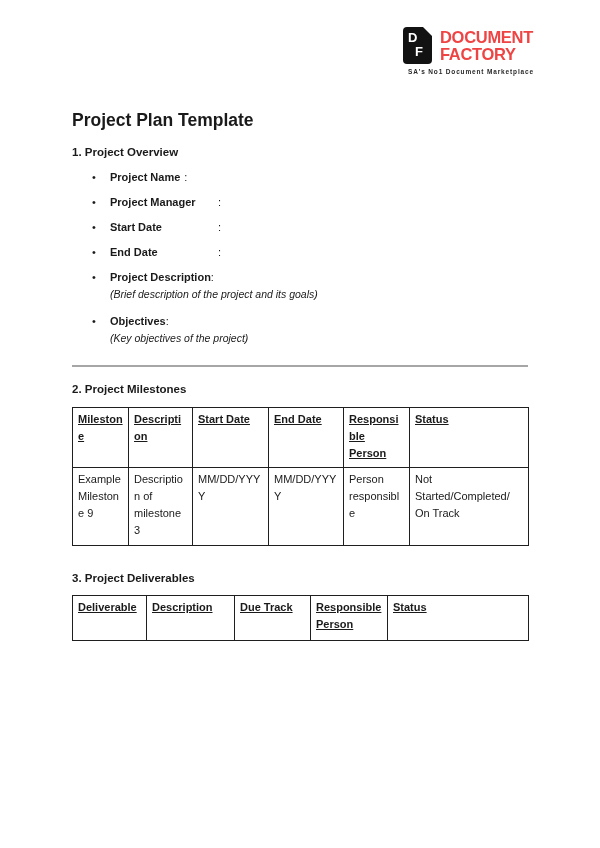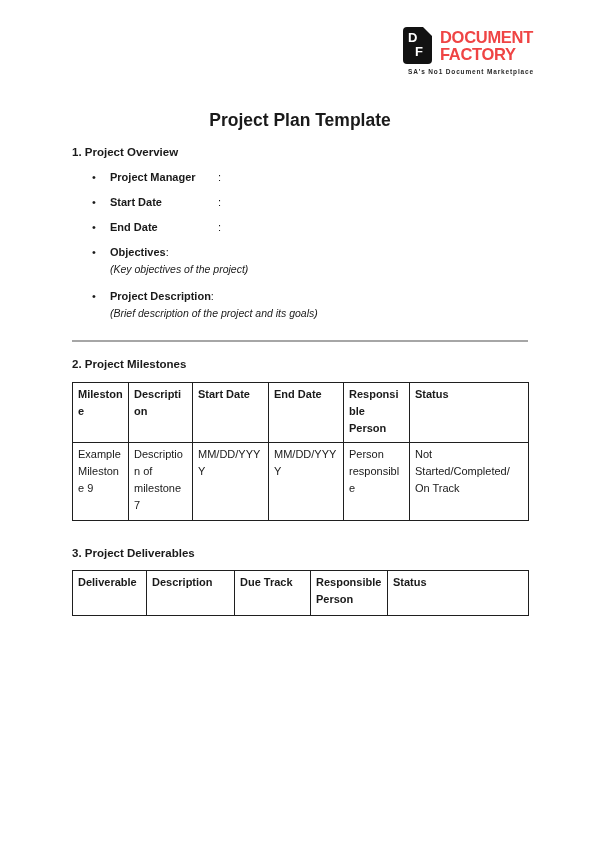--- a/index.html
+++ b/index.html
@@ -27,21 +27,21 @@
   .logo-letter{position:absolute;color:#ffffff;font-weight:bold;font-size:13px;line-height:13px;}
   .logo-letter.d{top:4px;left:5px;}
   .logo-letter.f{top:18px;left:12px;}
   .logo-wordmark{font-weight:bold;font-size:16.5px;line-height:17px;letter-spacing:-0.3px;color:#ef4444;}
   .logo-tagline{
     margin-top:4px;text-align:center;
     font-size:6.5px;font-weight:bold;letter-spacing:0.85px;color:#2a2a2a;
     white-space:nowrap;
   }
   
-  .doc-title{margin-top:110px;font-size:17.5px;font-weight:bold;line-height:20px;text-align:center;}
+  .doc-title{margin-top:110px;font-size:17.5px;font-weight:bold;line-height:20px;}
   .section-heading{margin-top:15px;font-size:11.5px;font-weight:bold;line-height:14px;}
   .section-heading.s2{}
   .section-heading.s3{margin-top:25px;}
   
   ul.overview-list{list-style:none;margin:11px 0 0 0;padding:0;}
   ul.overview-list li{
     position:relative;padding-left:38px;margin:0 0 11px 0;
     font-size:11px;line-height:14px;
   }
   ul.overview-list li::before{
@@ -62,21 +62,21 @@
     font-size:11px;line-height:17px;
   }
   table.doc-table.t3{margin-top:10px;padding-left:44px;}
   table.doc-table th, table.doc-table td{
     border:1.5px solid #1f1f1f;
     vertical-align:top;text-align:left;
     padding:3px 5px 5px 5px;
     overflow-wrap:anywhere;word-wrap:break-word;
     font-weight:normal;
   }
-  table.doc-table th{font-weight:bold;}
+  table.doc-table th{font-weight:bold;text-decoration:underline;}
   tr.milestone-header-row{height:40px;}
   tr.milestone-row{height:78px;}
   tr.deliverable-header-row{height:45px;}
 </style>
 </head>
 <body>
 
 <div class="page">
 
   <div class="logo">
@@ -93,35 +93,38 @@
     </div>
     <div class="logo-tagline">SA's No1 Document Marketplace</div>
   </div>
 
   <div class="doc-title">Project Plan Template</div>
 
   <div class="section-heading">1. Project Overview</div>
 
   <ul class="overview-list">
     <li>
+      <span class="field-label">Project Name</span><span class="field-colon near">:</span>
+    </li>
+    <li>
       <span class="field-label tabbed">Project Manager</span><span class="field-colon">:</span>
     </li>
     <li>
       <span class="field-label tabbed">Start Date</span><span class="field-colon">:</span>
     </li>
     <li>
       <span class="field-label tabbed">End Date</span><span class="field-colon">:</span>
     </li>
     <li>
+      <span class="field-label">Project Description</span><span class="field-colon">:</span>
+      <span class="hint">(Brief description of the project and its goals)</span>
+    </li>
+    <li>
       <span class="field-label">Objectives</span><span class="field-colon">:</span>
       <span class="hint">(Key objectives of the project)</span>
-    </li>
-    <li>
-      <span class="field-label">Project Description</span><span class="field-colon">:</span>
-      <span class="hint">(Brief description of the project and its goals)</span>
     </li>
   </ul>
 
   <hr class="divider">
 
   <div class="section-heading s2">2. Project Milestones</div>
 
   <table class="doc-table t2">
     <colgroup>
       <col style="width:56px">
@@ -135,21 +138,21 @@
         <tr class="milestone-header-row">
       <th>Milestone</th>
       <th>Description</th>
       <th>Start Date</th>
       <th>End Date</th>
       <th>Responsible Person</th>
       <th>Status</th>
     </tr>
     <tr class="milestone-row">
       <td>Example Milestone 9</td>
-      <td>Description of milestone 7</td>
+      <td>Description of milestone 3</td>
       <td>MM/DD/YYYY</td>
       <td>MM/DD/YYYY</td>
       <td>Person responsible</td>
       <td>Not Started/Completed/ On Track</td>
     </tr>
   </tbody>
     </table>
 
   <div class="section-heading s3">3. Project Deliverables</div>
 

